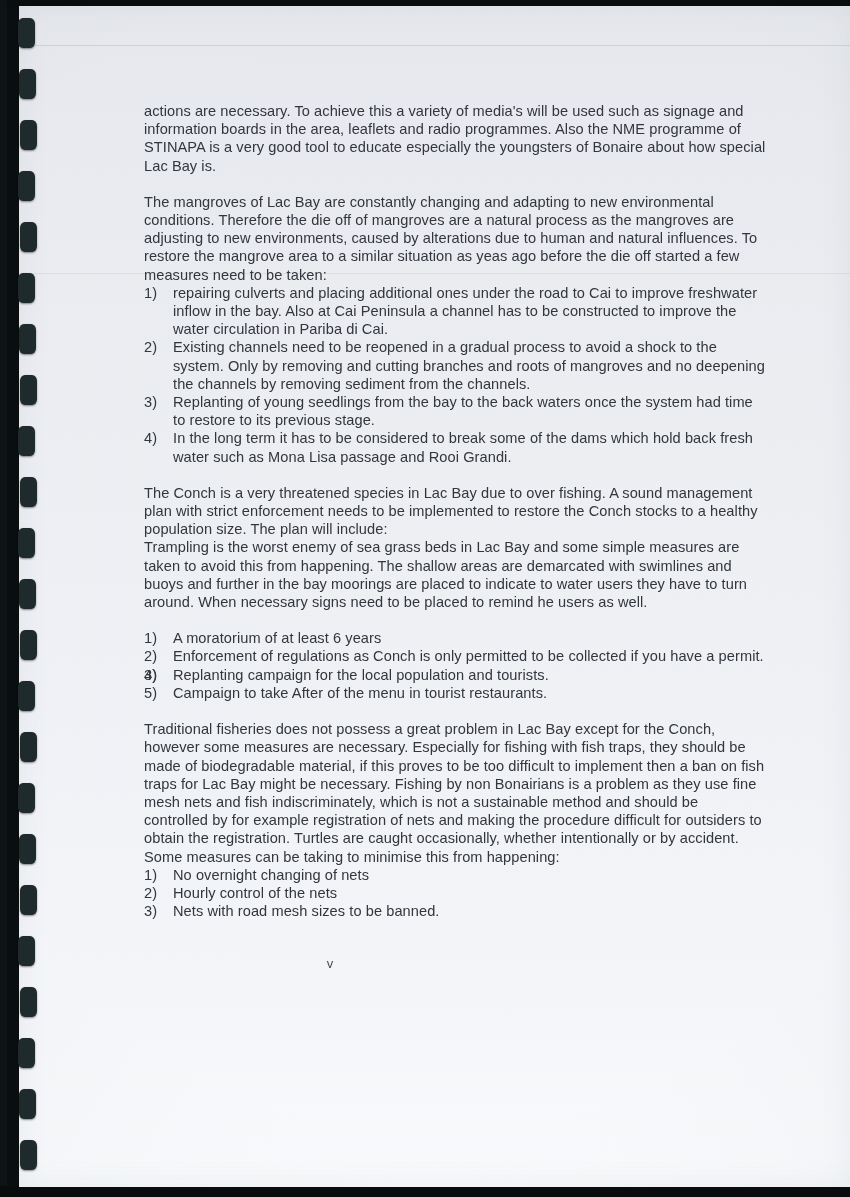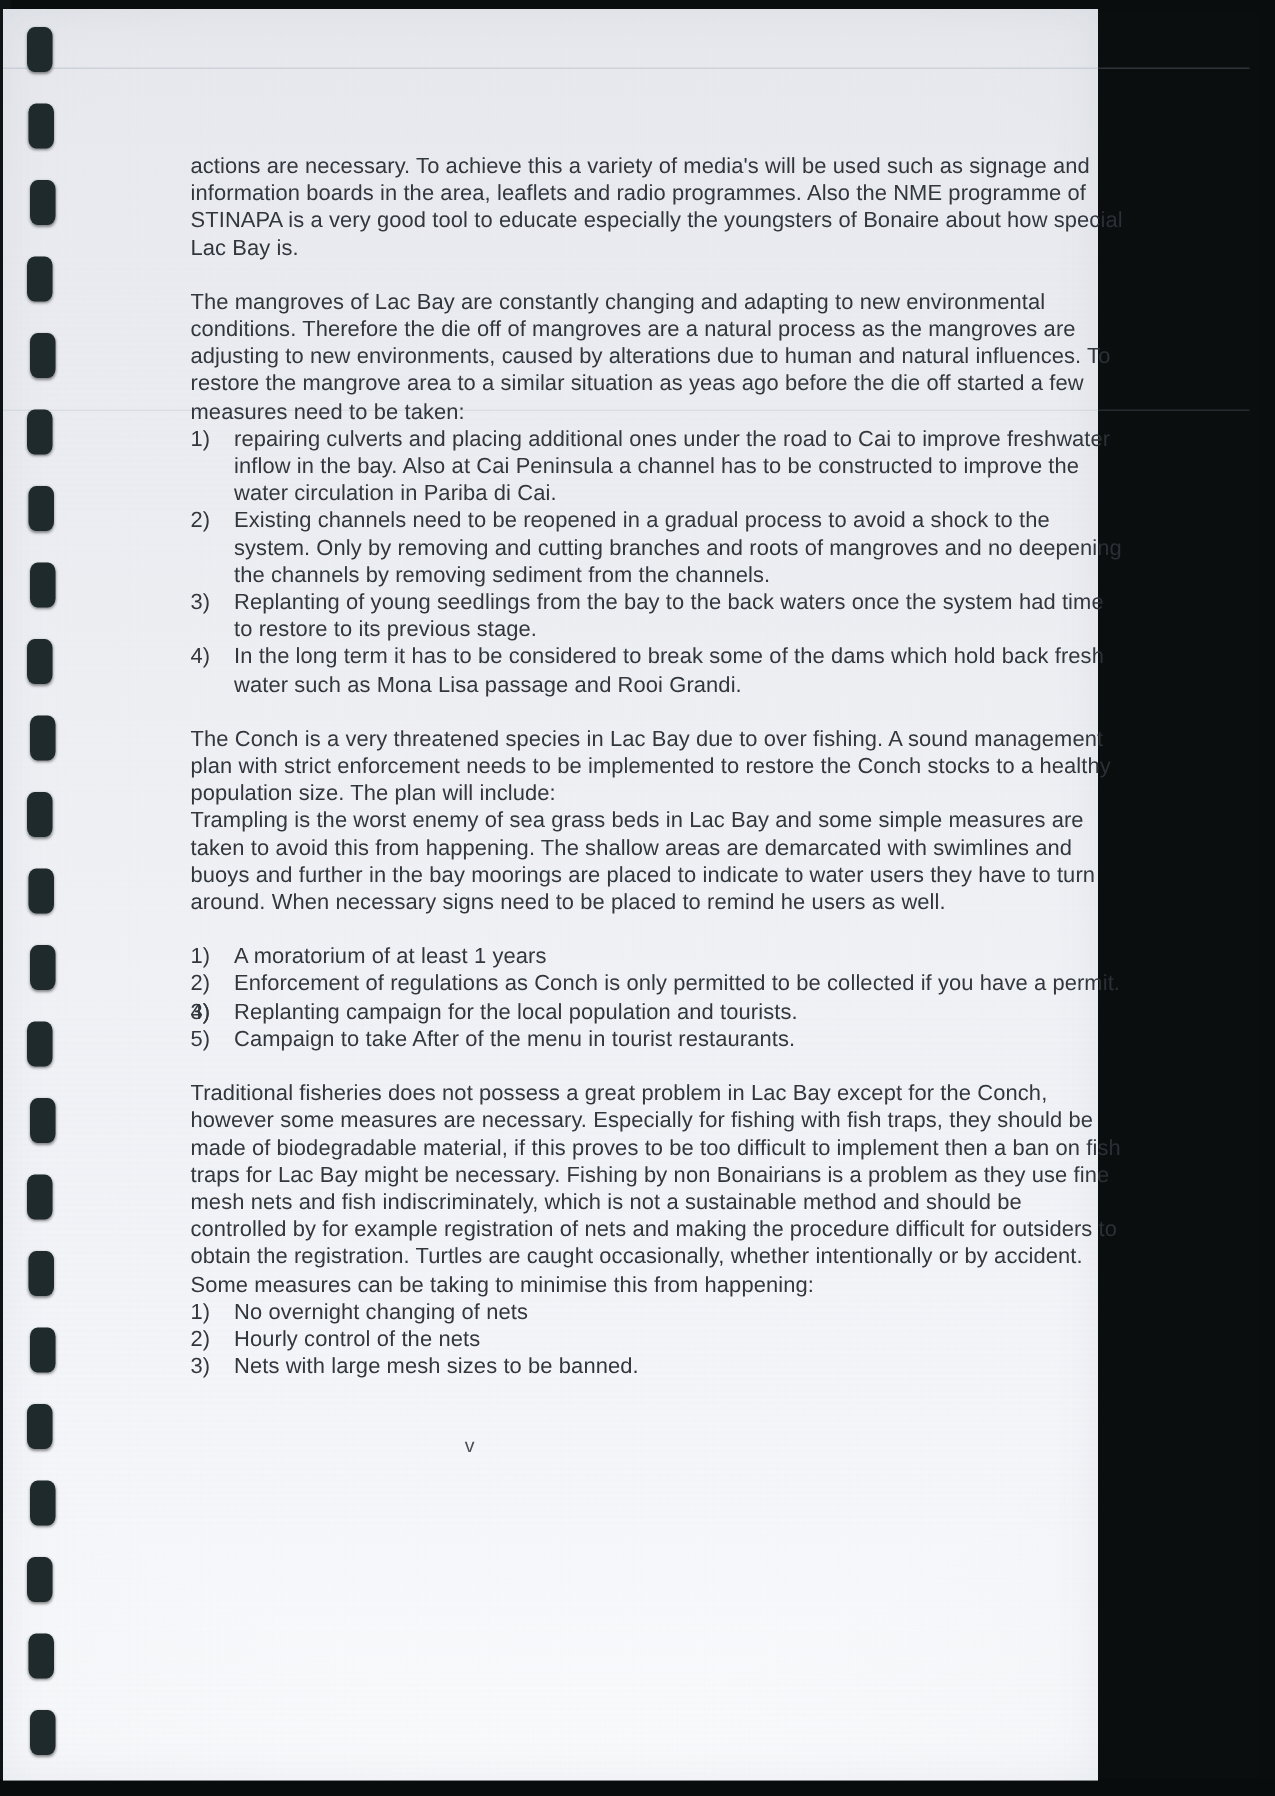--- a/index.html
+++ b/index.html
@@ -43,23 +43,23 @@
   .dark-bottom-strip {
     position: absolute;
     left: 0; top: 1186px;
     width: 850px; height: 11px;
     background: #090c0d;
   }
 
   
   .paper {
     position: absolute;
-    left: 2px;
+    left: 19px;
     top: 6px;
-    width: 730px;
+    width: 831px;
     height: 1181px;
     background:
       linear-gradient(180deg,
         #e7e9ed 0px,
         #e9ebef 120px,
         #edeff2 420px,
         #f1f3f6 760px,
         #f6f7f9 1000px,
         #fbfcfd 1181px);
     box-shadow: inset 0 0 30px rgba(120,130,145,0.10);
@@ -197,31 +197,31 @@
         <p class="para tight">The mangroves of Lac Bay are constantly changing and adapting to new environmental conditions. Therefore the die off of mangroves are a natural process as the mangroves are adjusting to new environments, caused by alterations due to human and natural influences. To restore the mangrove area to a similar situation as yeas ago before the die off started a few measures need to be taken:</p>
         <ol class="numlist">
           <li><span class="marker">1)</span><span>repairing culverts and placing additional ones under the road to Cai to improve freshwater inflow in the bay. Also at Cai Peninsula a channel has to be constructed to improve the water circulation in Pariba di Cai.</span></li>
           <li><span class="marker">2)</span><span>Existing channels need to be reopened in a gradual process to avoid a shock to the system. Only by removing and cutting branches and roots of mangroves and no deepening the channels by removing sediment from the channels.</span></li>
           <li><span class="marker">3)</span><span>Replanting of young seedlings from the bay to the back waters once the system had time to restore to its previous stage.</span></li>
           <li><span class="marker">4)</span><span>In the long term it has to be considered to break some of the dams which hold back fresh water such as Mona Lisa passage and Rooi Grandi.</span></li>
         </ol>
         <p class="para tight">The Conch is a very threatened species in Lac Bay due to over fishing. A sound management plan with strict enforcement needs to be implemented to restore the Conch stocks to a healthy population size. The plan will include:</p>
         <p class="para">Trampling is the worst enemy of sea grass beds in Lac Bay and some simple measures are taken to avoid this from happening. The shallow areas are demarcated with swimlines and buoys and further in the bay moorings are placed to indicate to water users they have to turn around. When necessary signs need to be placed to remind he users as well.</p>
         <ol class="numlist">
-          <li><span class="marker">1)</span><span>A moratorium of at least 1 years</span></li>
+          <li><span class="marker">1)</span><span>A moratorium of at least 6 years</span></li>
           <li><span class="marker">2)</span><span>Enforcement of regulations as Conch is only permitted to be collected if you have a permit.</span></li>
           <li><span class="marker">3)</span></li>
           <li><span class="marker">4)</span><span>Replanting campaign for the local population and tourists.</span></li>
           <li><span class="marker">5)</span><span>Campaign to take After of the menu in tourist restaurants.</span></li>
         </ol>
         <p class="para tight">Traditional fisheries does not possess a great problem in Lac Bay except for the Conch, however some measures are necessary. Especially for fishing with fish traps, they should be made of biodegradable material, if this proves to be too difficult to implement then a ban on fish traps for Lac Bay might be necessary. Fishing by non Bonairians is a problem as they use fine mesh nets and fish indiscriminately, which is not a sustainable method and should be controlled by for example registration of nets and making the procedure difficult for outsiders to obtain the registration. Turtles are caught occasionally, whether intentionally or by accident. Some measures can be taking to minimise this from happening:</p>
         <ol class="numlist tight">
           <li><span class="marker">1)</span><span>No overnight changing of nets</span></li>
           <li><span class="marker">2)</span><span>Hourly control of the nets</span></li>
-          <li><span class="marker">3)</span><span>Nets with large mesh sizes to be banned.</span></li>
+          <li><span class="marker">3)</span><span>Nets with road mesh sizes to be banned.</span></li>
         </ol>
       </div>
 
     <div class="page-number">v</div>
 
     <div class="soft-overlay"></div>
   </div>
 
   <div class="binding-holes" id="binding-holes">
       <div class="binding-hole" style="top: 18px; left: 17.8px;"></div>

